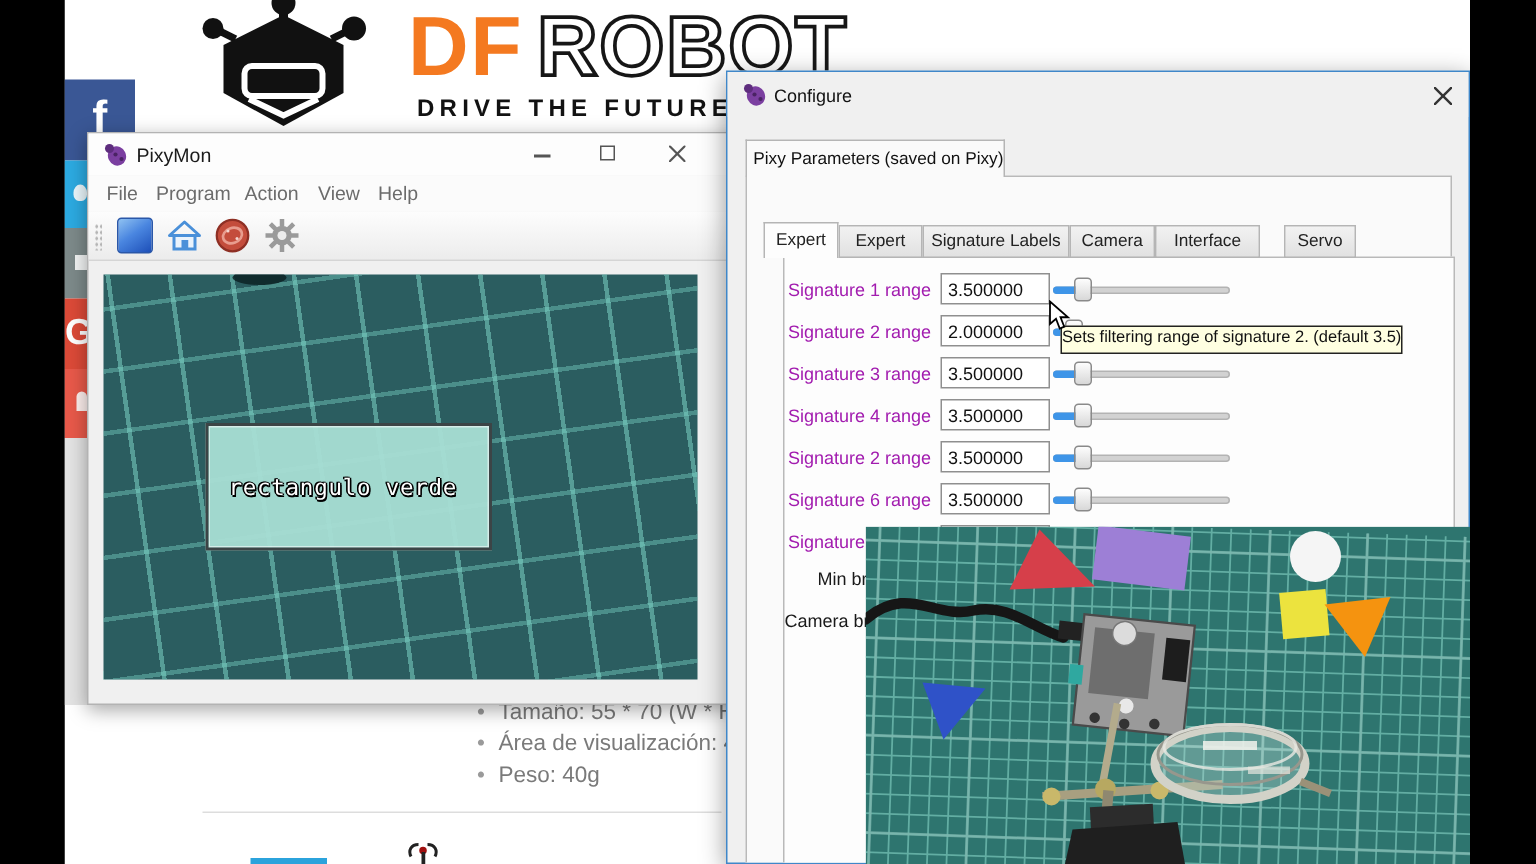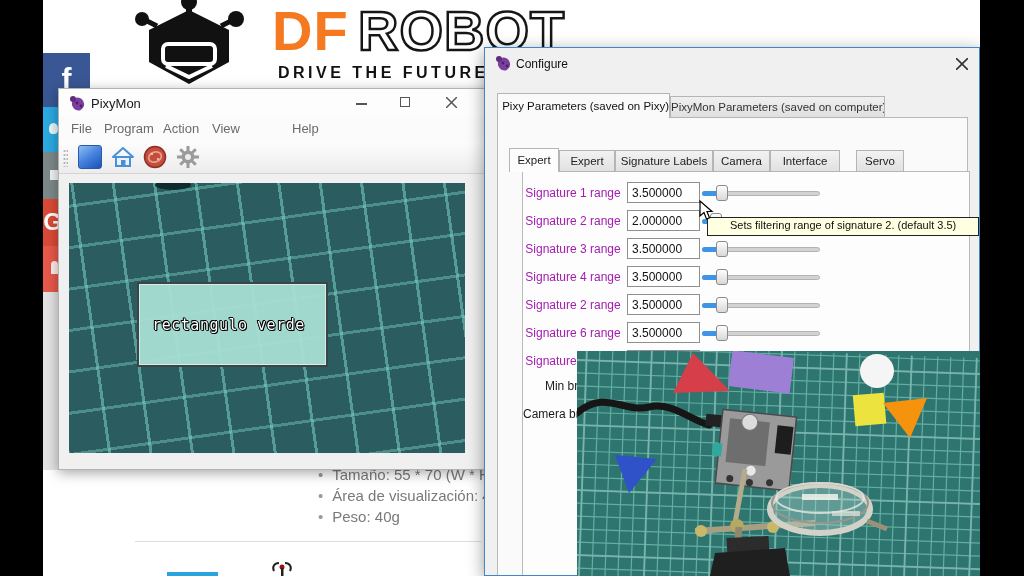--- a/index.html
+++ b/index.html
@@ -63,21 +63,21 @@
   .sig-label{position:absolute;left:0;top:4px;width:100px;text-align:center;font-size:12px;color:#a21caf;white-space:nowrap;}
   .sig-input{position:absolute;left:104px;top:0;width:73px;height:21px;border:1px solid #8f8f8f;background:#fff;
              font-family:"Liberation Sans",sans-serif;font-size:12px;color:#111;padding:0 0 0 4px;box-sizing:border-box;}
   .slider{position:absolute;left:179px;top:3px;width:118px;height:16px;}
   .sl-groove{position:absolute;left:0;top:6px;width:100%;height:5px;background:#d2d2d2;border:1px solid #b3b3b3;border-radius:3px;box-sizing:border-box;}
   .sl-fill{position:absolute;left:0;top:6px;height:5px;background:#3e95e8;border-radius:3px 0 0 3px;}
   .sl-handle{position:absolute;top:0;width:12px;height:16px;border-radius:3px;background:linear-gradient(#fdfdfd,#d8d8d8);border:1px solid #8a8a8a;box-sizing:border-box;}
   .xtra-label{position:absolute;left:0;width:100px;text-align:right;font-size:12px;color:#1a1a1a;white-space:nowrap;}
   
   #tooltip{left:707px;top:217px;height:17px;background:#ffffe1;border:1px solid #222;z-index:35;
-           font-size:11px;color:#111;line-height:15px;padding:0 22px;white-space:nowrap;}
+           font-size:11px;color:#111;line-height:15px;padding:0 0;white-space:nowrap;}
   #cursor{left:699px;top:200px;z-index:40;}
   
   #photo{left:577px;top:351px;width:403px;height:225px;z-index:30;overflow:hidden;}
   
   .blackbar{top:0;height:576px;background:#000;z-index:50;}
 </style>
 </head>
 <body>
 
 <div id="page" class="abs">
@@ -155,21 +155,21 @@
         <line x1="0" y1="0" x2="11" y2="11" stroke="#555" stroke-width="1.5"></line>
         <line x1="11" y1="0" x2="0" y2="11" stroke="#555" stroke-width="1.5"></line>
       </svg>
     </div>
   </div>
   <div id="pm-menubar" class="abs">
     <span class="menu-item" style="left:12px;">File</span>
     <span class="menu-item" style="left:45px;">Program</span>
     <span class="menu-item" style="left:104px;">Action</span>
     <span class="menu-item" style="left:153px;">View</span>
-    <span class="menu-item" style="left:193px;margin-left:40px;">Help</span>
+    <span class="menu-item" style="left:193px;">Help</span>
   </div>
   <div id="pm-toolbar" class="abs">
     <div class="grip"></div>
     <div class="tool-icon" id="ico-blue"></div>
     <svg class="tool-icon" style="left:52px;" width="24" height="24" viewBox="0 0 24 24">
       <polygon points="12,3 2,12 22,12" fill="none" stroke="#4a90d9" stroke-width="2" stroke-linejoin="round"></polygon>
       <rect x="5" y="12" width="14" height="9" fill="#eaf3fc" stroke="#4a90d9" stroke-width="2"></rect>
       <rect x="10" y="15" width="4.5" height="6" fill="#4a90d9"></rect>
     </svg>
     <svg class="tool-icon" style="left:84px;" width="24" height="24" viewBox="0 0 24 24">
@@ -214,21 +214,20 @@
     <span id="cfg-title">Configure</span>
     <div id="cfg-close">
       <svg style="position:absolute;left:3px;top:3px;" width="12" height="12" viewBox="0 0 12 12">
         <line x1="0" y1="0" x2="12" y2="12" stroke="#333" stroke-width="1.6"></line>
         <line x1="12" y1="0" x2="0" y2="12" stroke="#333" stroke-width="1.6"></line>
       </svg>
     </div>
   </div>
 
   <div id="mtab0" class="mtab">Pixy Parameters (saved on Pixy)</div>
-  <div id="mtab1" class="mtab">PixyMon Parameters (saved on computer)</div>
 
   <div id="tabpage">
     <div class="stab on" style="left:11px;width:50px;">Expert</div>
     <div class="stab off" style="left:61px;width:56px;">Expert</div>
     <div class="stab off" style="left:117px;width:98px;">Signature Labels</div>
     <div class="stab off" style="left:215px;width:57px;">Camera</div>
     <div class="stab off" style="left:272px;width:70px;">Interface</div>
     <div class="stab off" style="left:358px;width:48px;">Servo</div>
 
     <div id="subpane">

